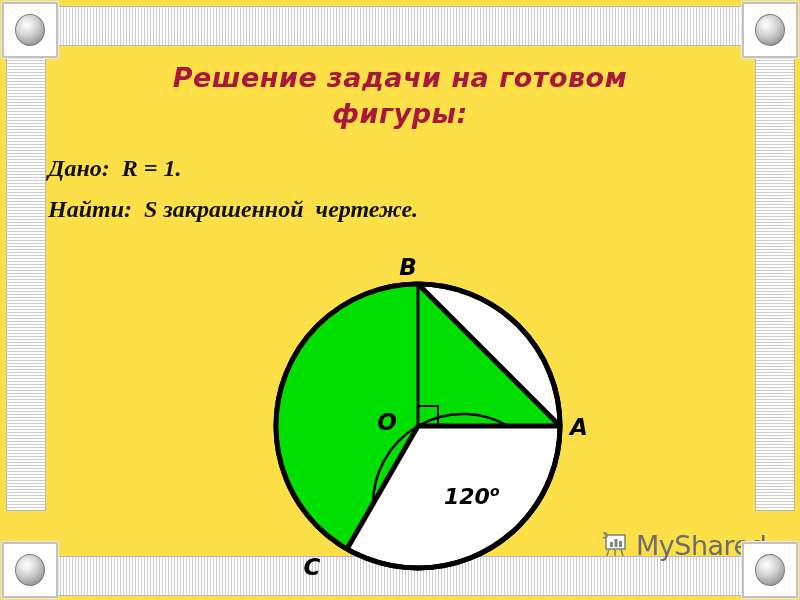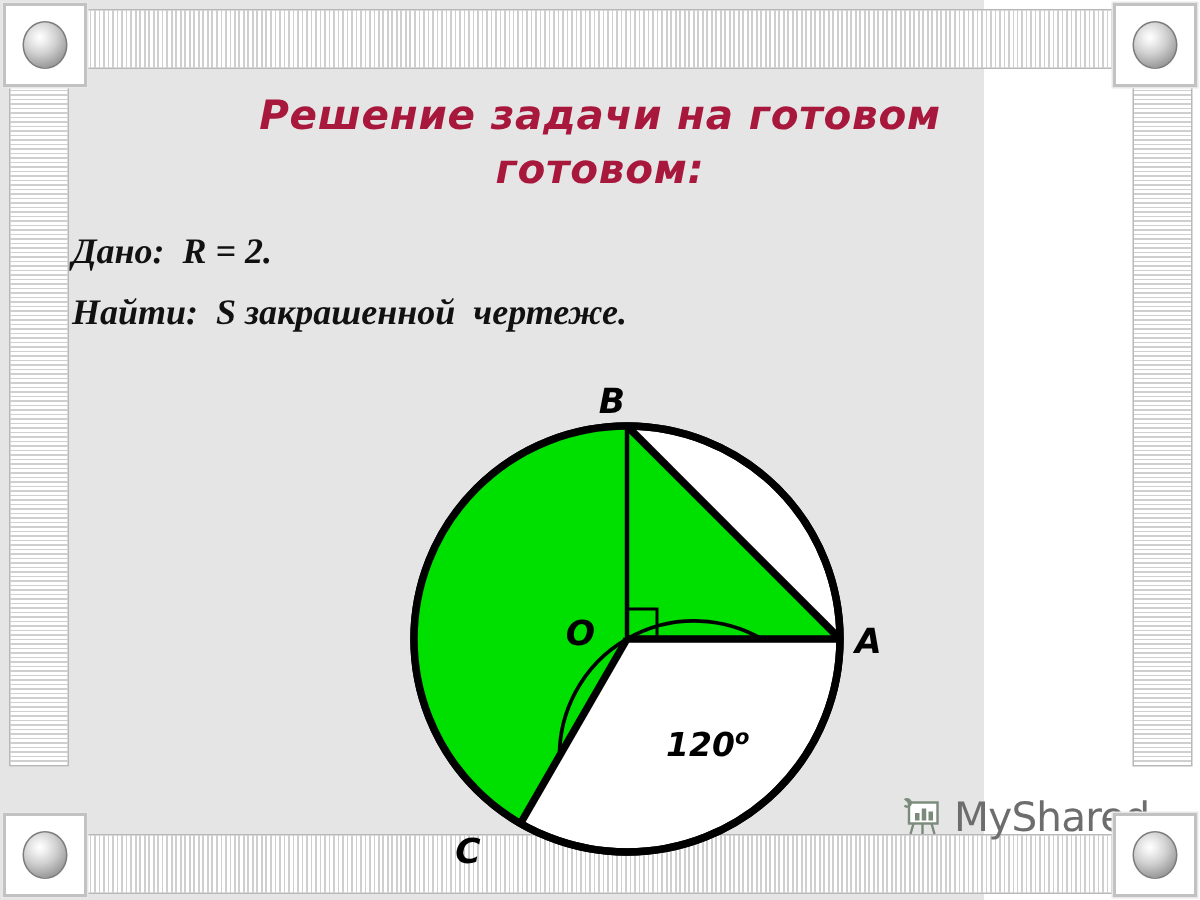--- a/index.html
+++ b/index.html
@@ -11,23 +11,23 @@
     width: 800px;
     height: 600px;
     position: relative;
     overflow: hidden;
     font-family: "Liberation Serif", "DejaVu Serif", serif;
   }
 
   #slide {
     position: absolute;
     left: 0; top: 0;
-    width: 656px;
+    width: 800px;
     height: 600px;
-    background: #e5e5e5;
+    background: #fde047;
   }
 
   
   .bar {
     position: absolute;
     background: #ffffff;
     border: 1px solid #b8b8b8;
     box-sizing: border-box;
   }
   .bar-h {
@@ -160,25 +160,25 @@
   </div>
   <div class="corner-box" style="left:2px; top:542px;">
     <div class="corner-dot"></div>
   </div>
   <div class="corner-box" style="left:742px; top:542px;">
     <div class="corner-dot"></div>
   </div>
 
   <div id="title">
     <div>Решение задачи на готовом</div>
-    <div>готовом:</div>
+    <div>фигуры:</div>
   </div>
 
   <div id="given-block">
-    <div class="line">Дано:  R = 2.</div>
+    <div class="line">Дано:  R = 1.</div>
     <div class="line">Найти:  S закрашенной  чертеже.</div>
   </div>
 
   <div id="figure">
     <svg width="360" height="340" viewBox="0 0 360 340" xmlns="http://www.w3.org/2000/svg">
 
       <circle cx="168" cy="171" r="142" fill="#ffffff" stroke="#000000" stroke-width="5"></circle>
 
       <path d="M 168 171 L 168 29 A 142 142 0 0 0 97 294 Z" fill="#00e000" stroke="none"></path>
 

